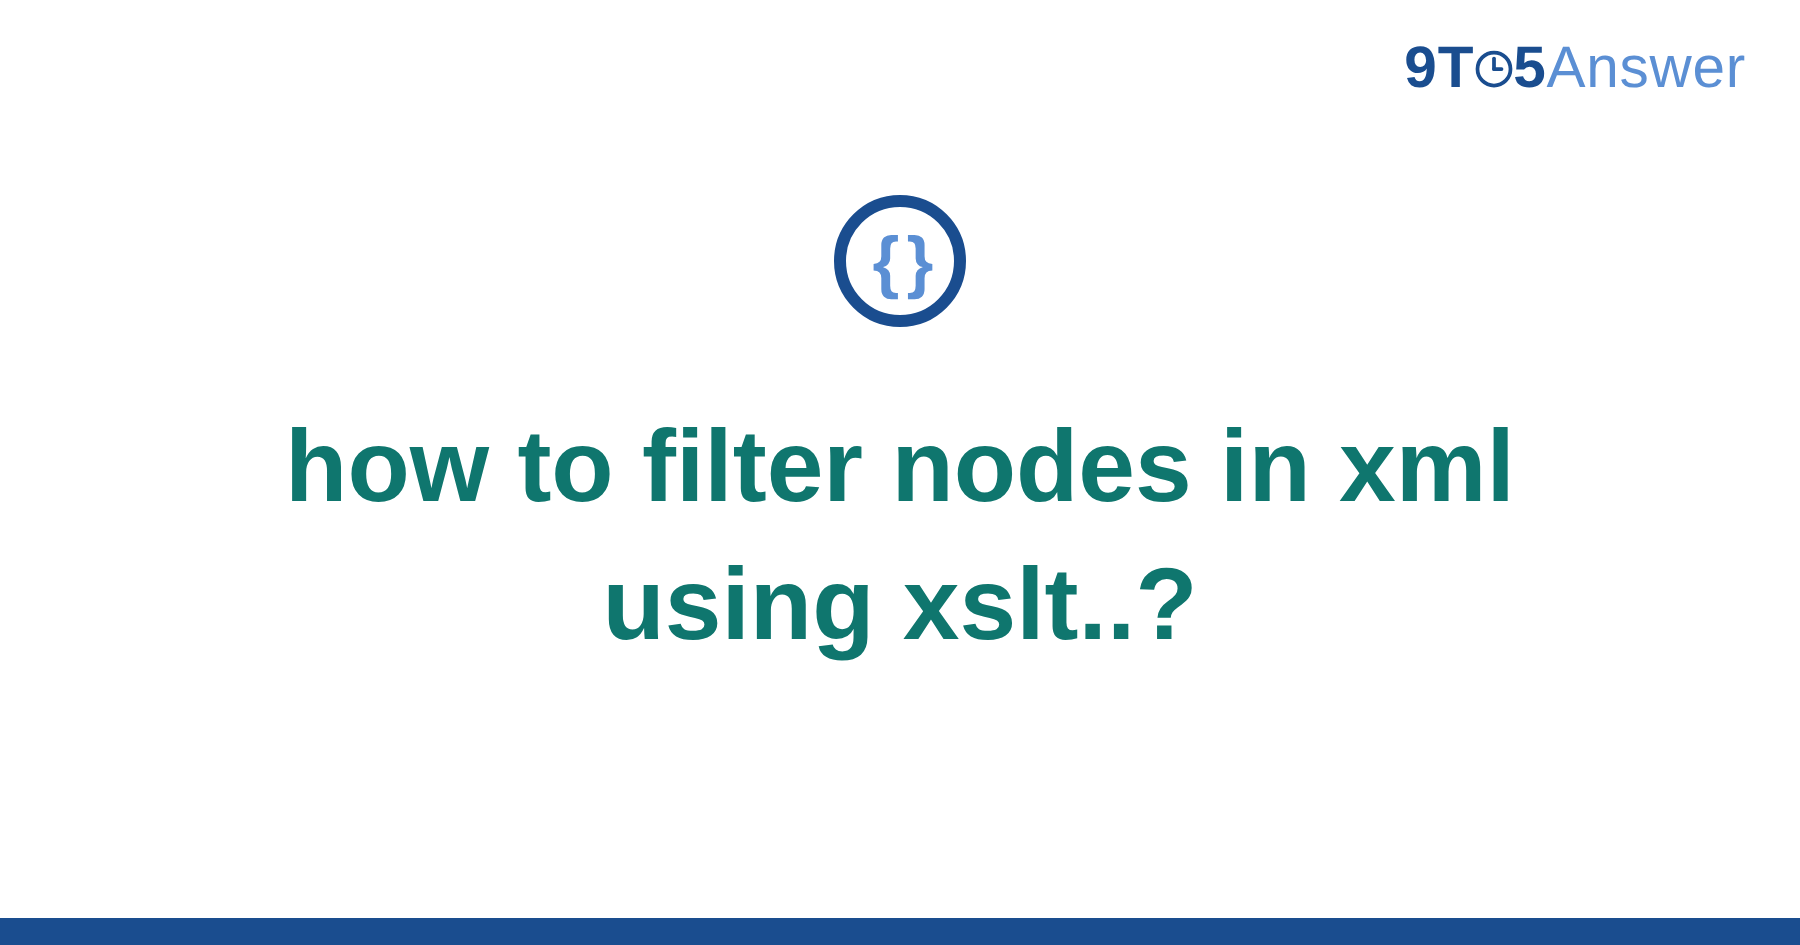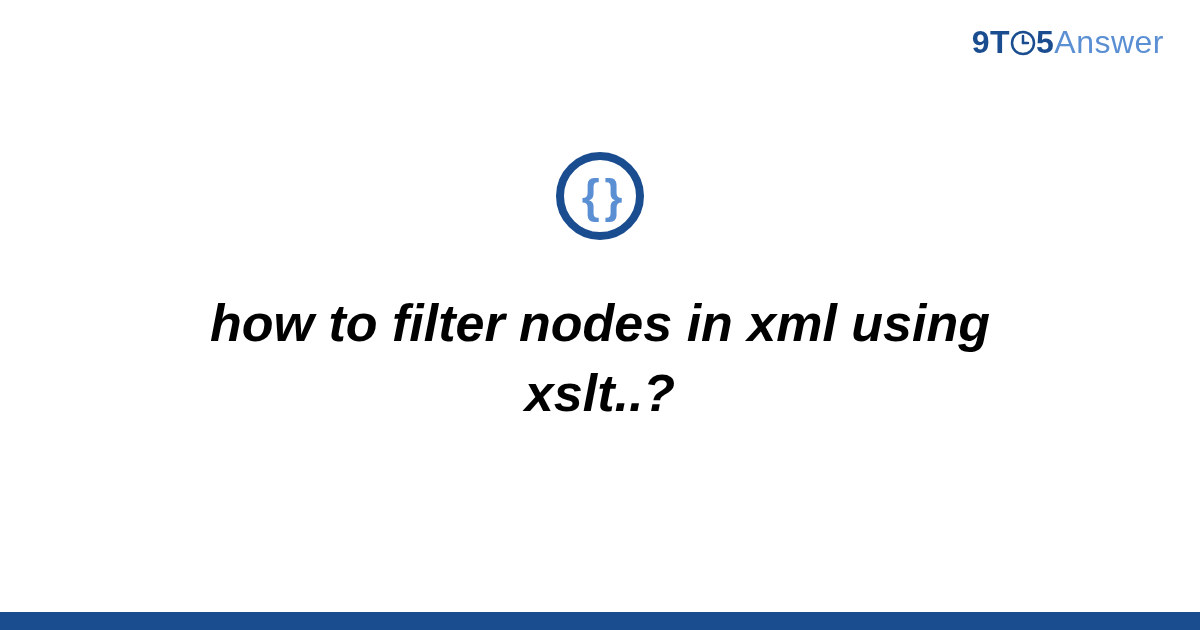--- a/index.html
+++ b/index.html
@@ -12,21 +12,21 @@
       height: 630px;
       background: #ffffff;
       font-family: Arial, Helvetica, sans-serif;
       position: relative;
       overflow: hidden;
     }
     .logo {
       position: absolute;
       top: 24px;
       right: 36px;
-      font-size: 32px;
+      font-size: 39px;
       font-weight: 600;
       letter-spacing: 0.5px;
     }
     .logo .nine {
       color: #1a4d8f;
       font-weight: 700;
     }
     .logo .t {
       color: #1a4d8f;
       font-weight: 700;
@@ -71,28 +71,27 @@
     }
     .braces {
       font-size: 46px;
       font-weight: 700;
       color: #5b8fd4;
       letter-spacing: -4px;
       line-height: 1;
       font-family: "Segoe UI", Arial, sans-serif;
     }
     .title {
-      font-size: 52px;
+      font-size: 68px;
       font-weight: 700;
-      color: #000000;
+      color: #0f766e;
       text-align: center;
       line-height: 1.35;
       max-width: 1000px;
       padding: 0 40px;
-      font-style: italic;
     }
     .footer-bar {
       position: absolute;
       bottom: 0;
       left: 0;
       width: 100%;
       height: 18px;
       background: #1a4d8f;
     }
   </style>

